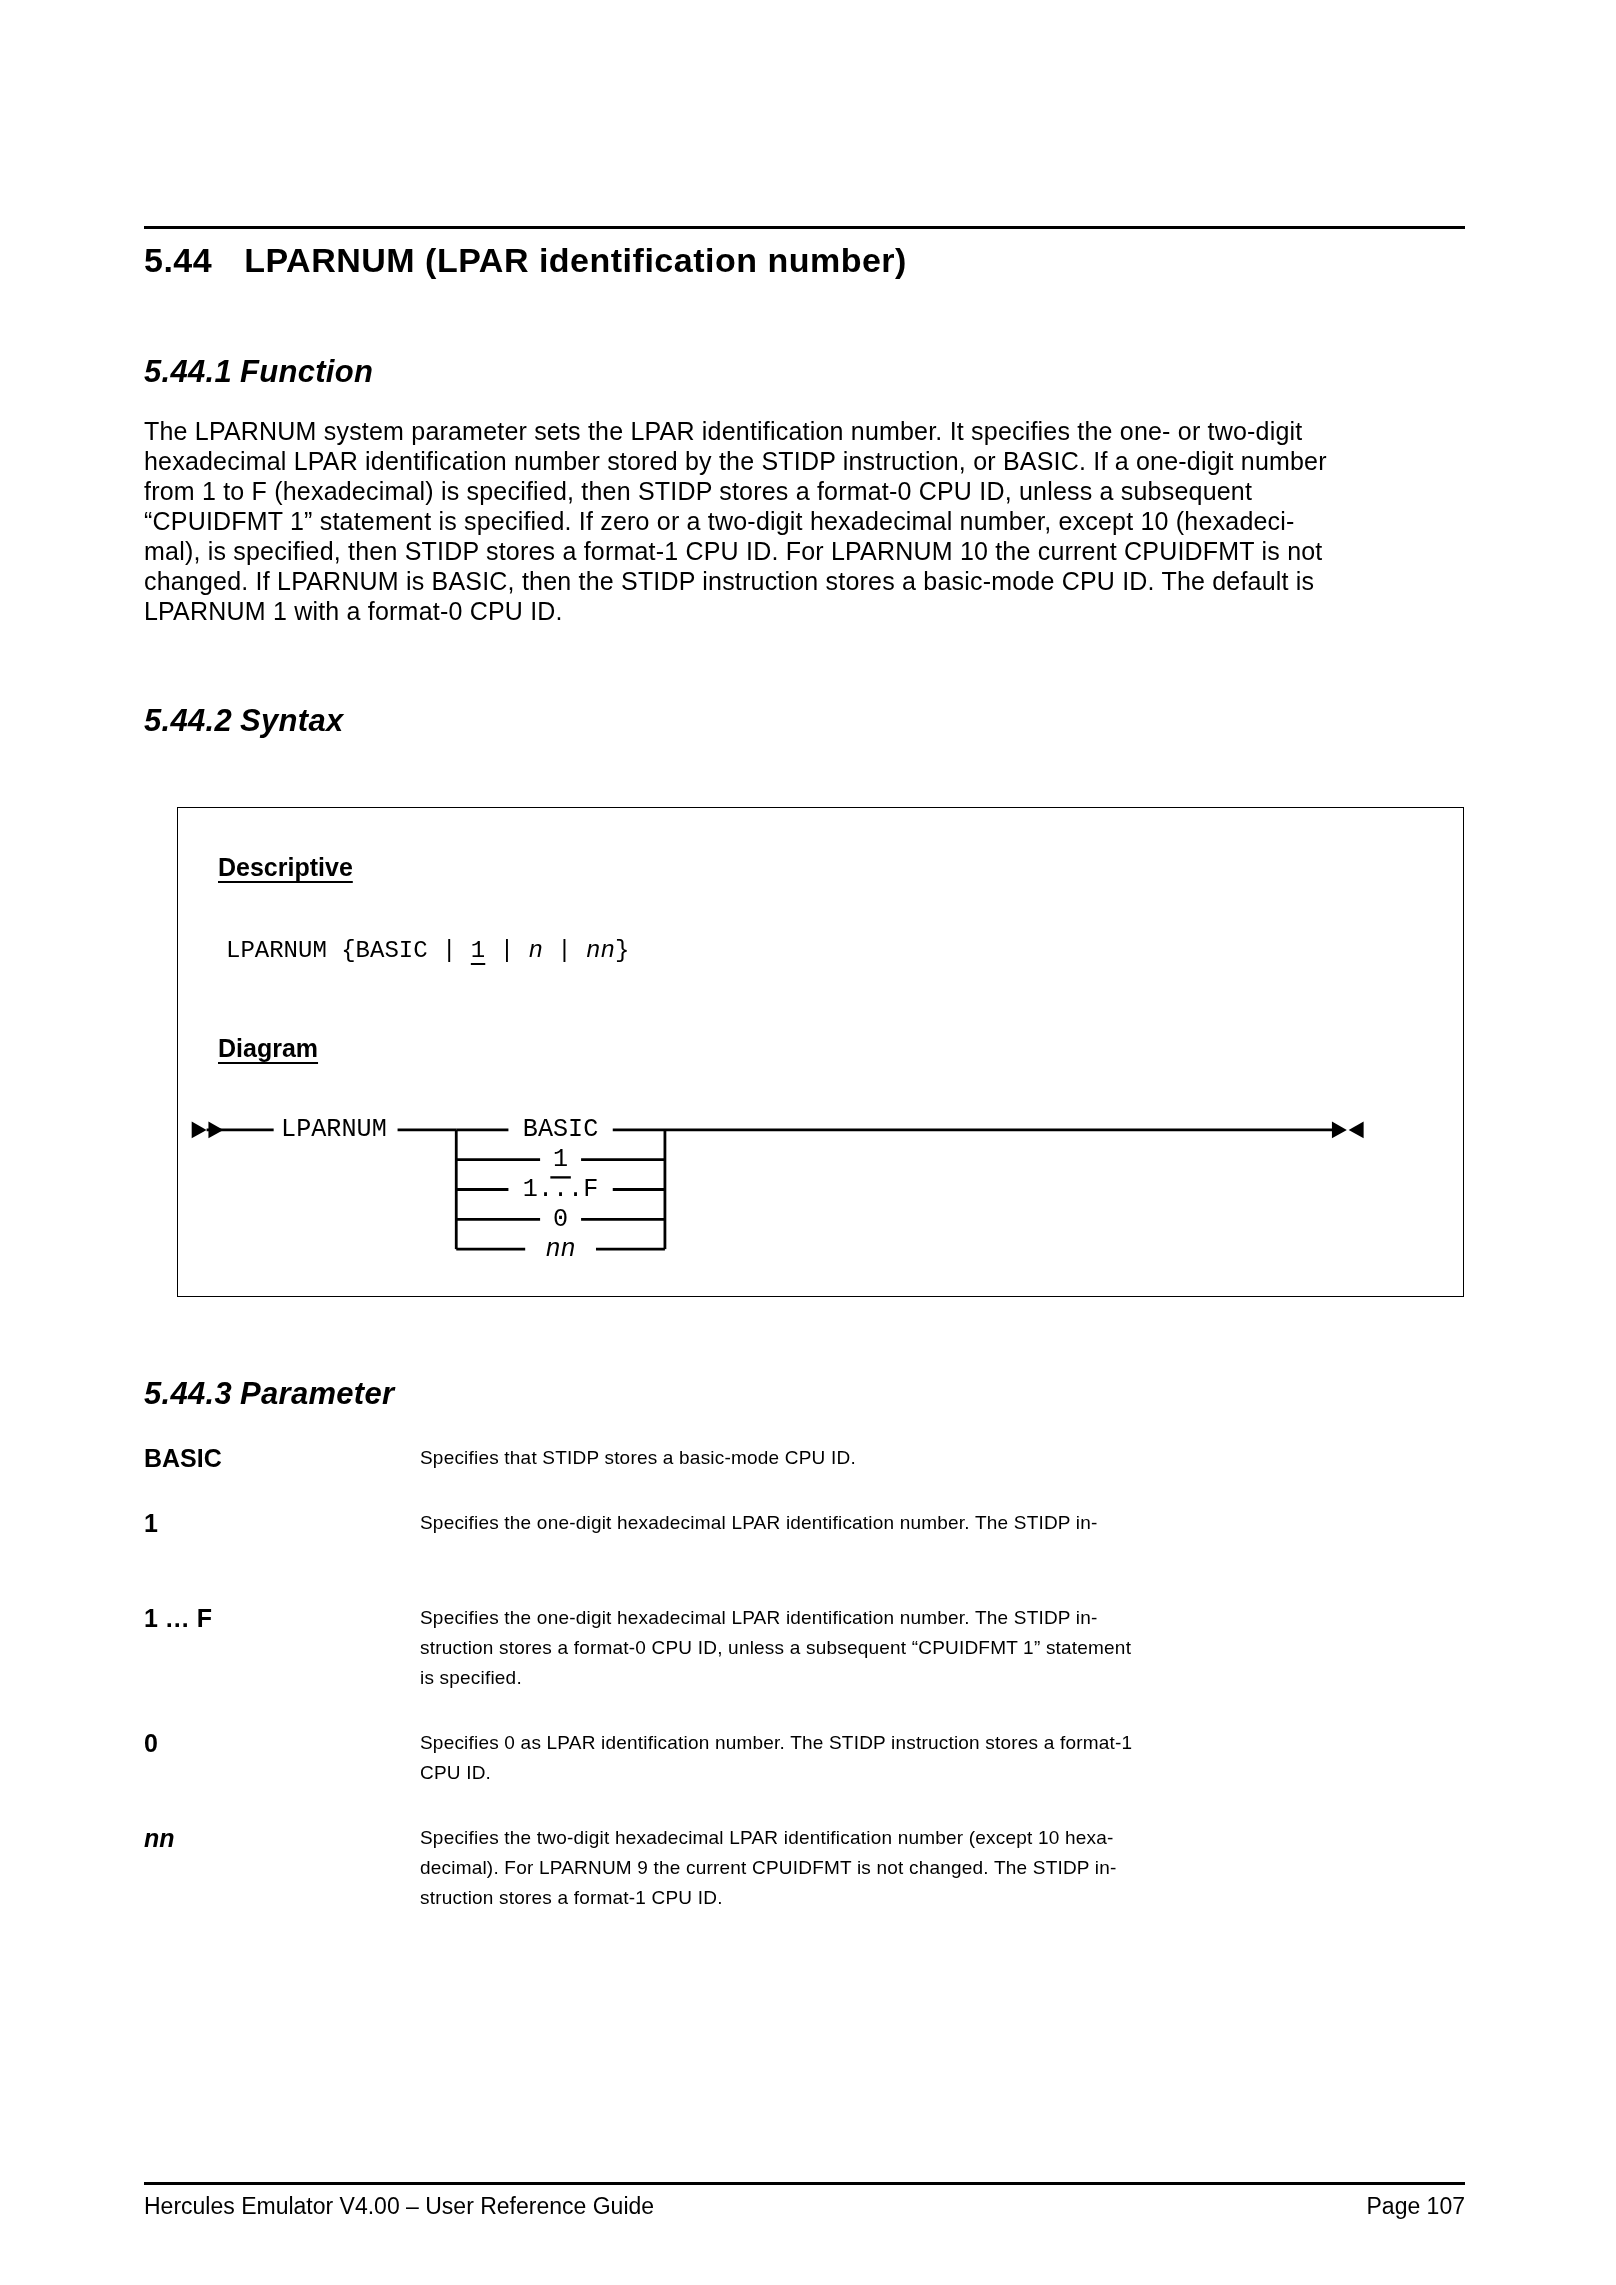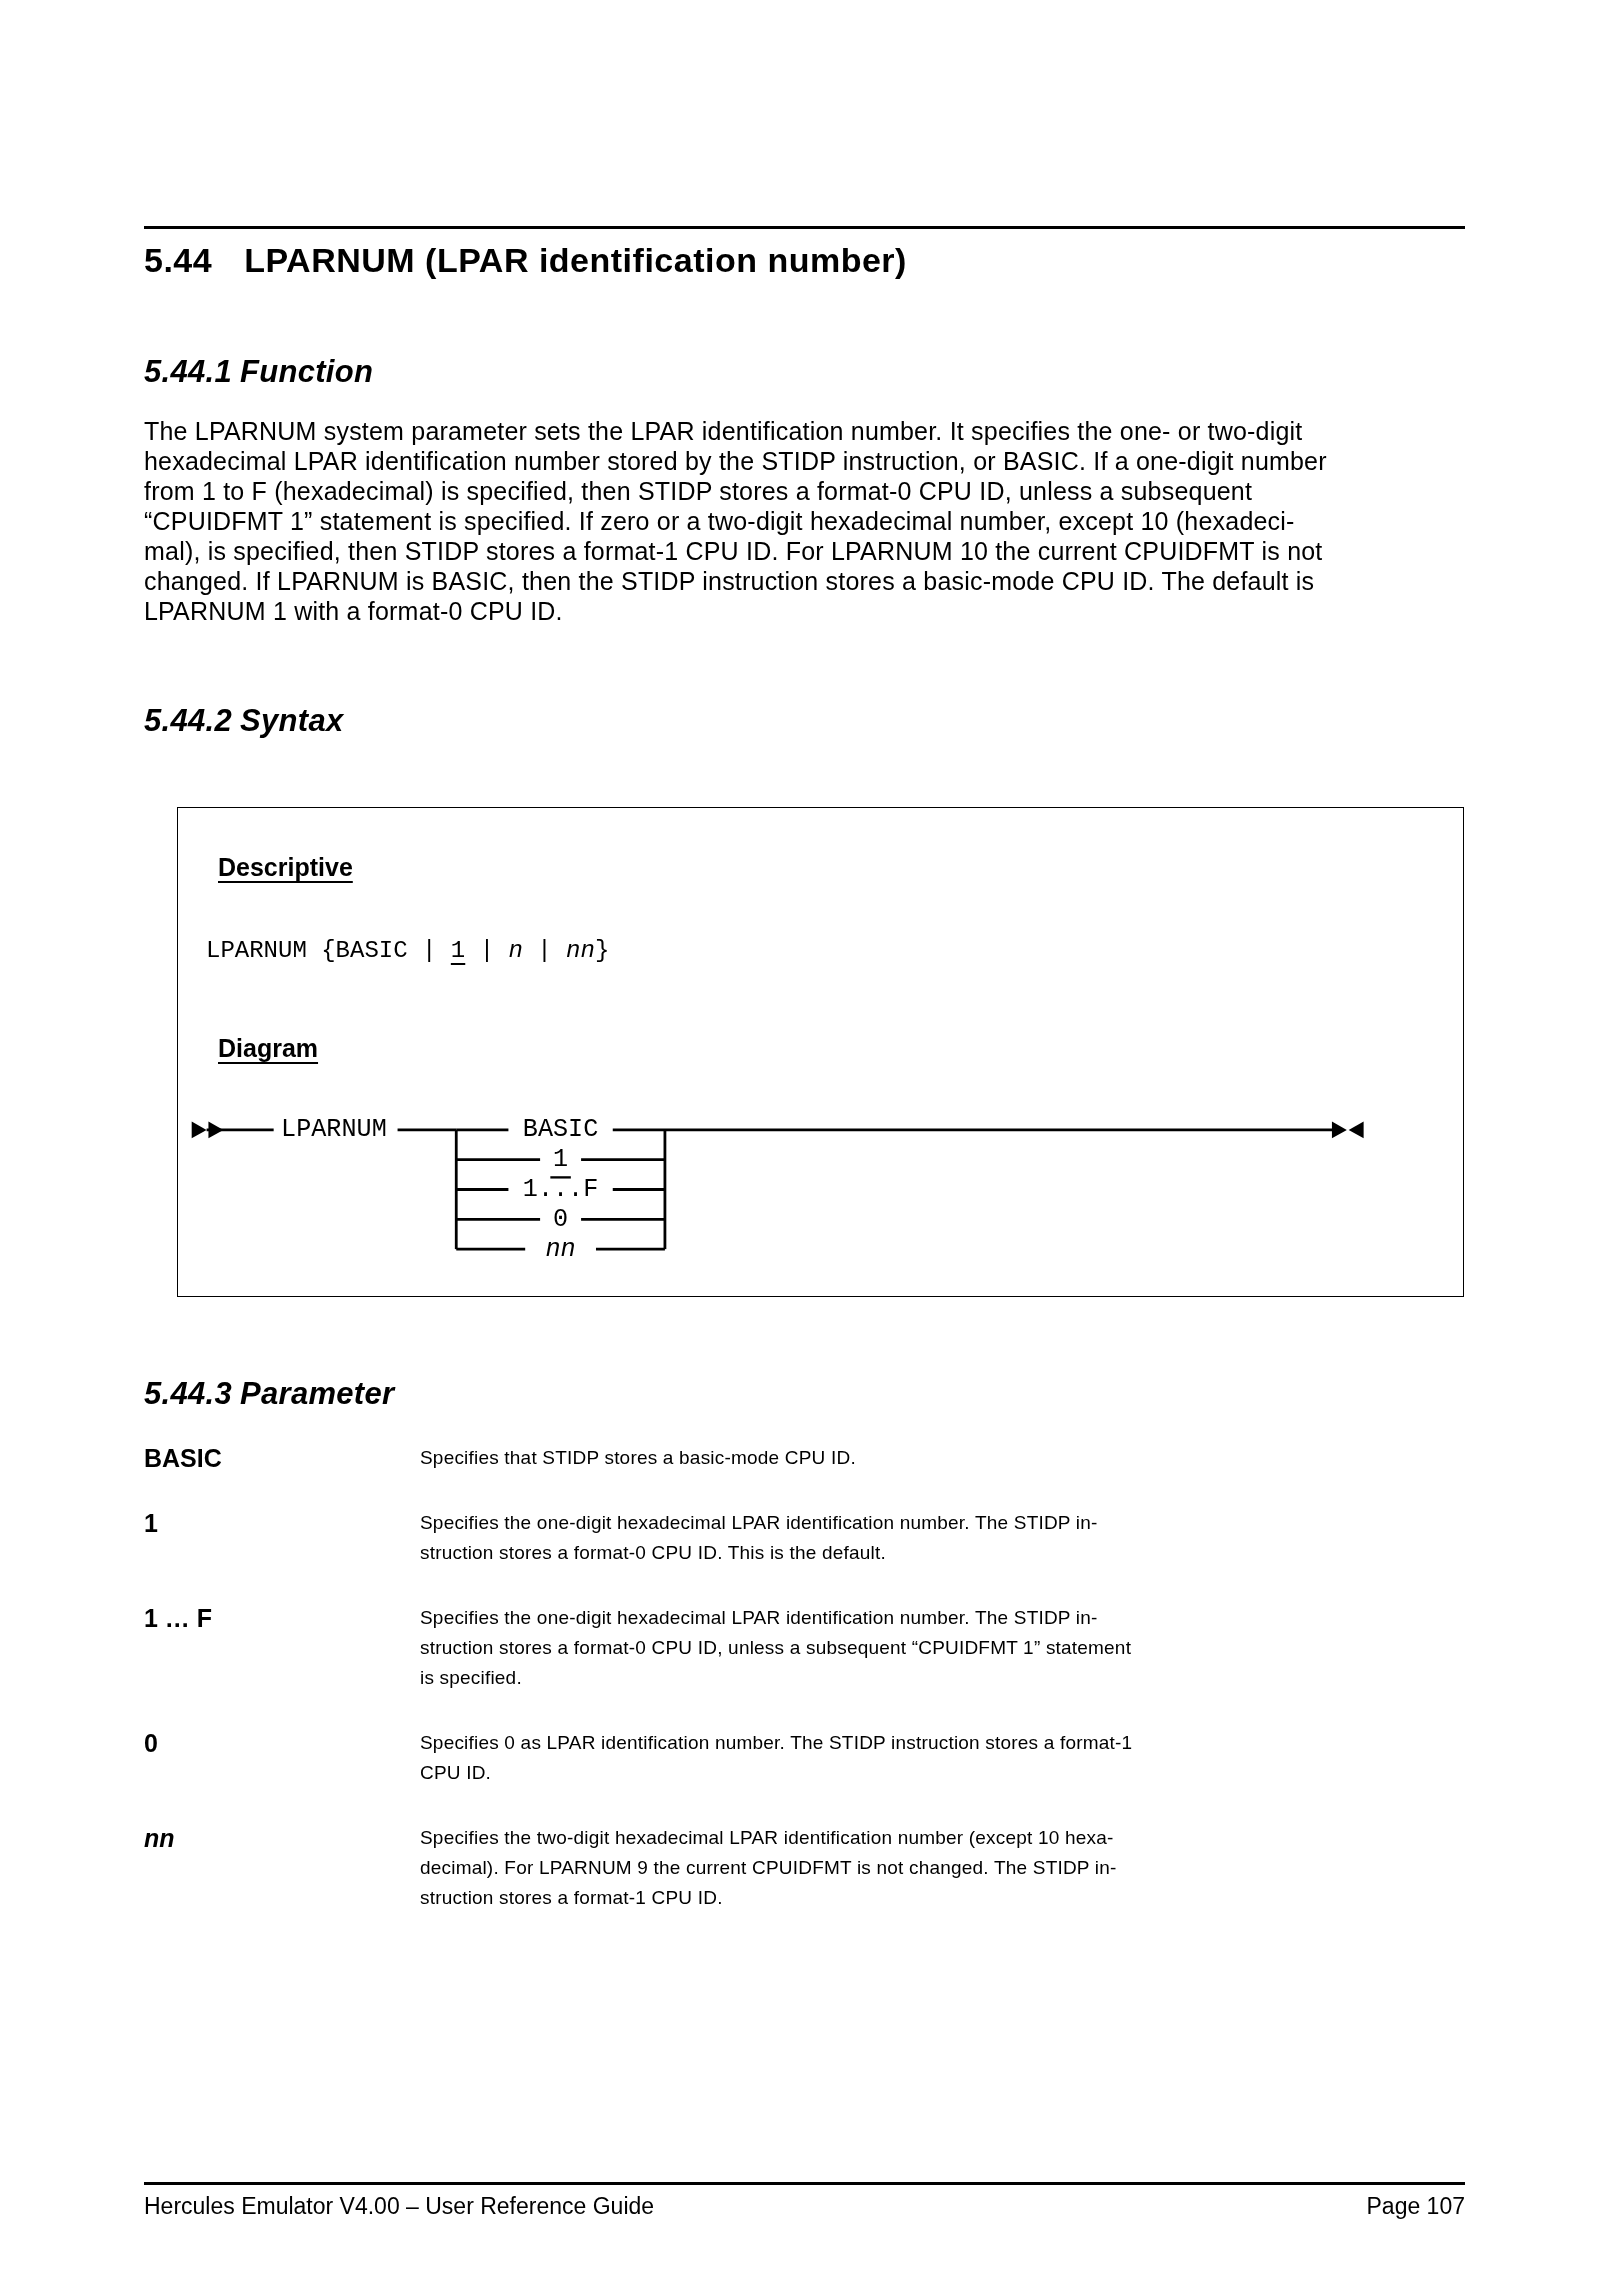--- a/index.html
+++ b/index.html
@@ -36,21 +36,21 @@
   }
   .box-label{
     position:absolute;left:40px;
     font-size:25px;font-weight:bold;
     text-decoration:underline;
     text-underline-offset:4.7px;
     text-decoration-thickness:2.3px;
     white-space:nowrap;
   }
   .mono-line{
-    position:absolute;left:28px;
+    position:absolute;left:48px;
     font-family:"Liberation Mono", monospace;
     font-size:24px;white-space:pre;
   }
   .mono-line .und{text-decoration:underline;text-underline-offset:5.6px;}
   .mono-line .ital{font-style:italic;}
   .param-entry{position:absolute;left:0;width:1616px;}
   .param-label{
     position:absolute;left:144px;top:0;
     font-size:25px;font-weight:bold;line-height:30px;white-space:nowrap;
   }
@@ -157,21 +157,20 @@
     <div class="param-label">BASIC</div>
     <div class="param-desc">
       <div>Specifies that STIDP stores a basic-mode CPU ID.</div>
     </div>
   </div>
 
   <div class="param-entry" style="top:1508px;">
     <div class="param-label">1</div>
     <div class="param-desc">
       <div>Specifies the one-digit hexadecimal LPAR identification number. The STIDP in-</div>
-      <div>struction stores a format-0 CPU ID. This is the default.</div>
     </div>
   </div>
 
   <div class="param-entry" style="top:1603px;">
     <div class="param-label">1 … F</div>
     <div class="param-desc">
       <div>Specifies the one-digit hexadecimal LPAR identification number. The STIDP in-</div>
       <div>struction stores a format-0 CPU ID, unless a subsequent “CPUIDFMT 1” statement</div>
       <div>is specified.</div>
     </div>

